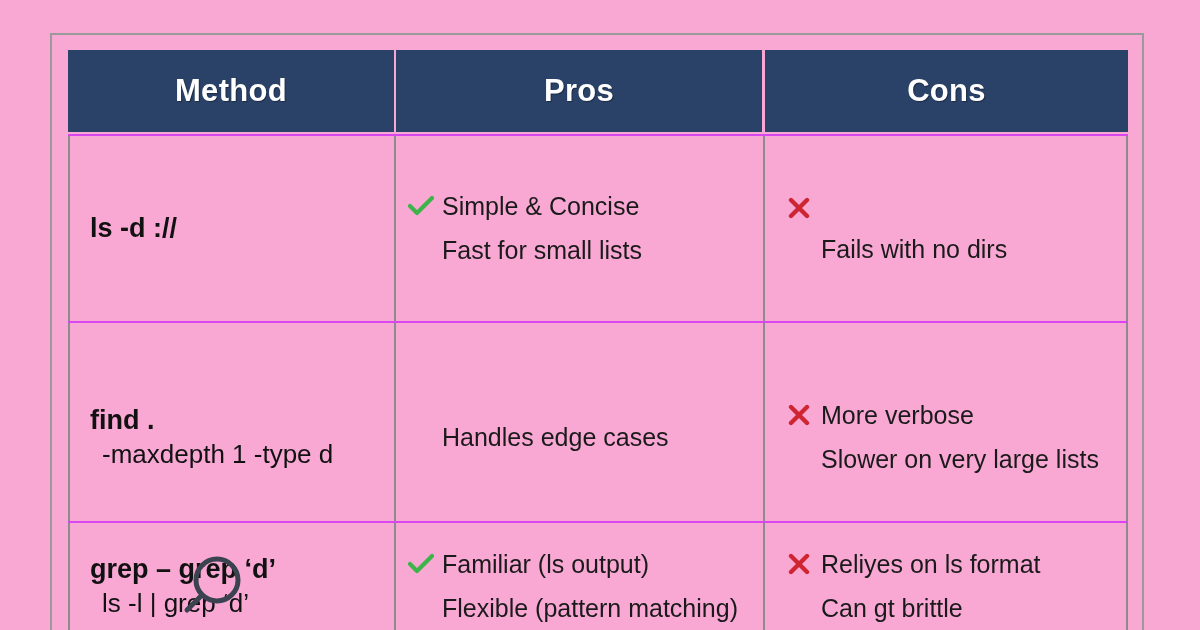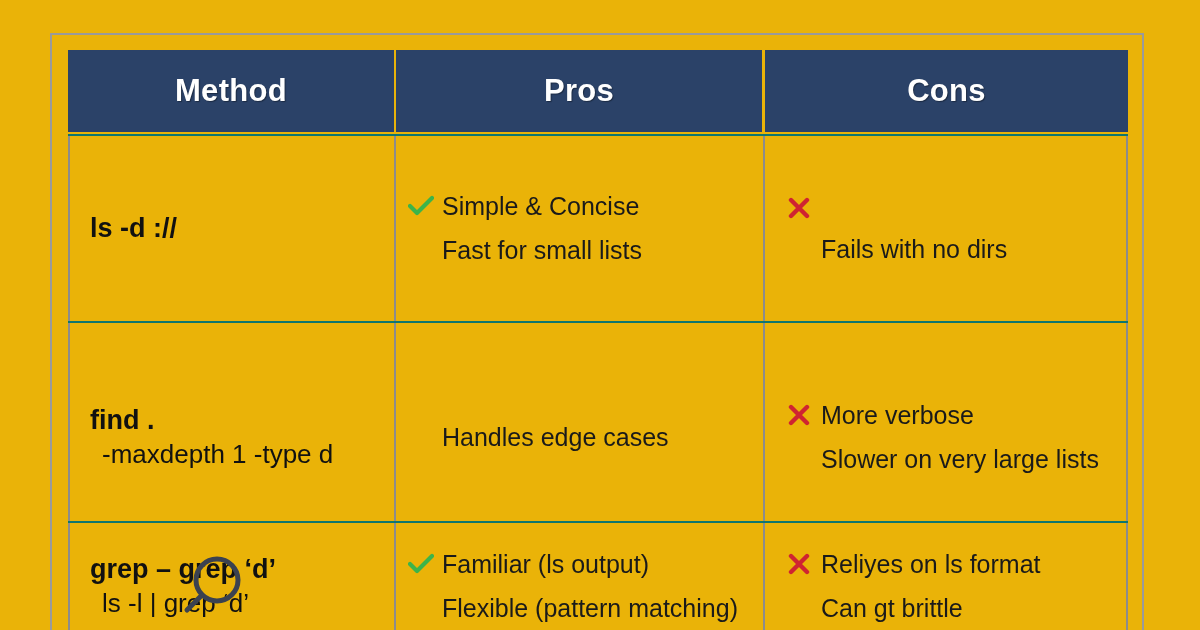--- a/index.html
+++ b/index.html
@@ -14,21 +14,21 @@
     font-family: "Liberation Sans", sans-serif;
     -webkit-font-smoothing: antialiased;
   }
 
   
   #slide {
     position: absolute;
     left: 0; top: 0;
     width: 1200px;
     height: 630px;
-    background: #eab308;
+    background: #f9a8d4;
   }
 
   #outer-frame {
     position: absolute;
     left: 50px;
     top: 33px;
     width: 1094px;
     height: 620px;
     border: 2px solid #9a9a9a;
     border-right: none;
@@ -89,21 +89,21 @@
     left: 0;
     top: 84px;
     width: 1060px;
     height: 516px;
   }
 
   .row {
     position: absolute;
     left: 0;
     width: 1060px;
-    border-top: 2px solid #0f766e;
+    border-top: 2px solid #d946ef;
     box-sizing: border-box;
   }
   .row-0 { top: 0px;   height: 187px; }
   .row-1 { top: 187px; height: 231px; }
   .row-2 { top: 387px; height: 129px; }
 
   
   .vrule {
     position: absolute;
     top: 84px;

